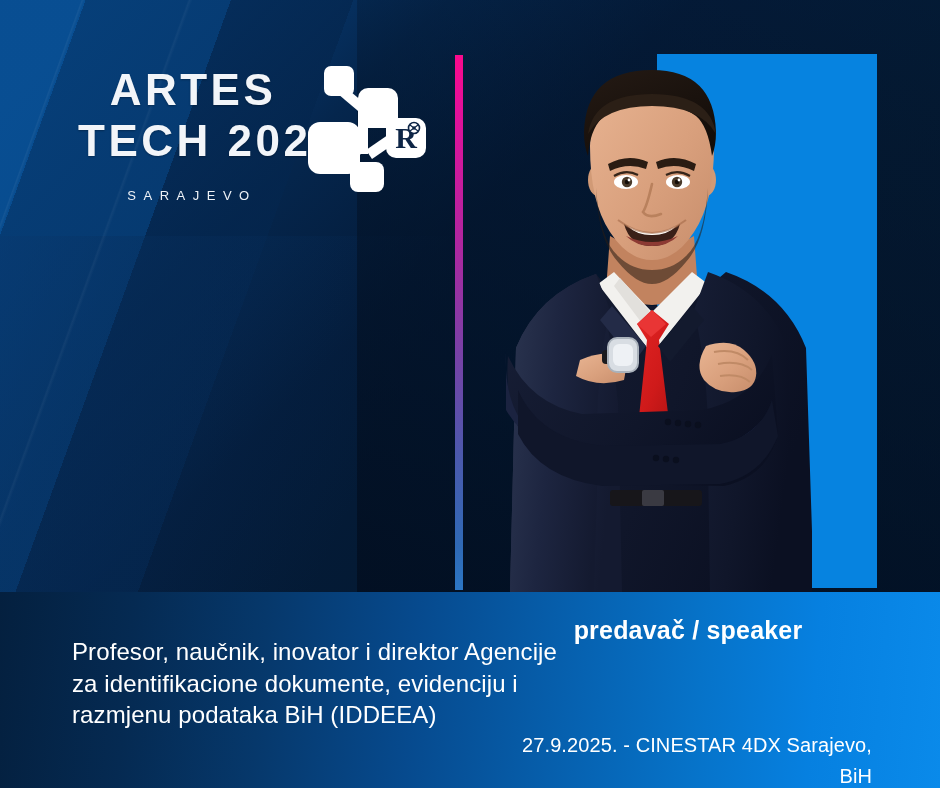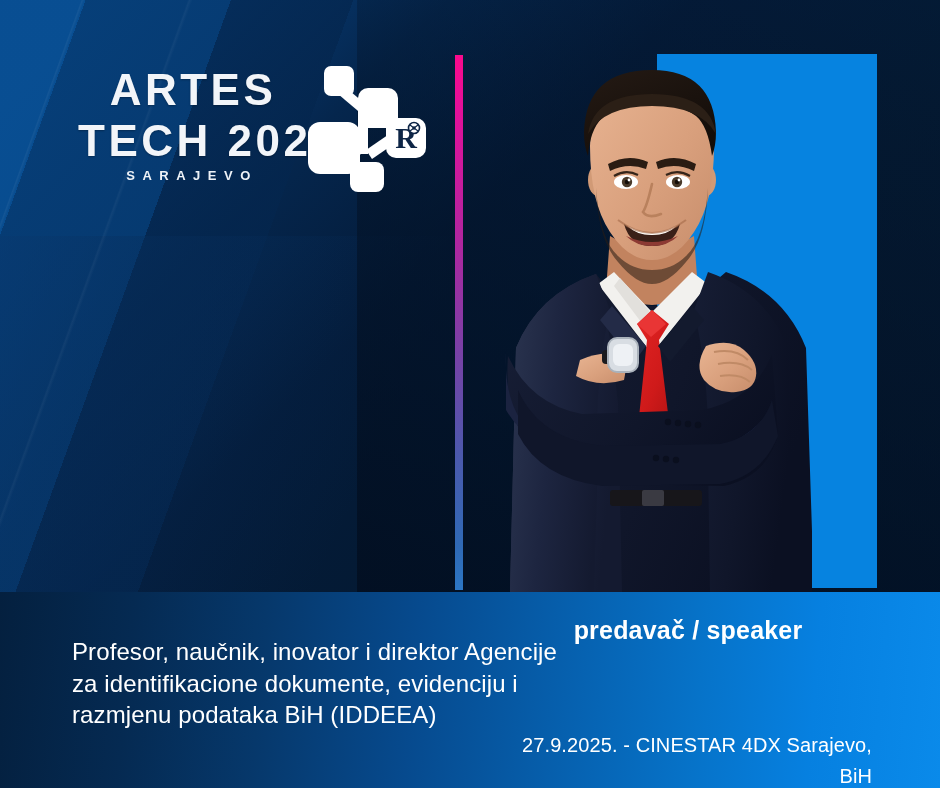--- a/index.html
+++ b/index.html
@@ -72,22 +72,22 @@
     color:#f2f5f9;
     letter-spacing:3.5px;
     line-height:1;
     white-space:nowrap;
     text-shadow:0 1px 2px rgba(0,0,0,.28);
     font-stretch:condensed;
   }
   .logo-line-1{font-size:44px;}
   .logo-line-2{font-size:44px;margin-top:7px;}
   .logo-sub{
-    font-size:13px;font-weight:700;letter-spacing:7.5px;
-    color:#eef2f7;margin-top:5px;padding-right:2px;
+    font-size:13px;font-weight:400;letter-spacing:7.5px;
+    color:#eef2f7;margin-top:25px;padding-right:2px;
   }
   .logo-mark{
     position:absolute;left:228px;top:0px;width:122px;height:132px;
   }
 
   
   .divider{
     position:absolute;left:455px;top:55px;width:8px;height:535px;
     background:linear-gradient(180deg,#fa0a8c 0%,#e4109a 10%, #b0269f 35%, #7a40a6 55%, #4b59ad 75%, #2f6ab6 92%, #2c76c4 100%);
   }

